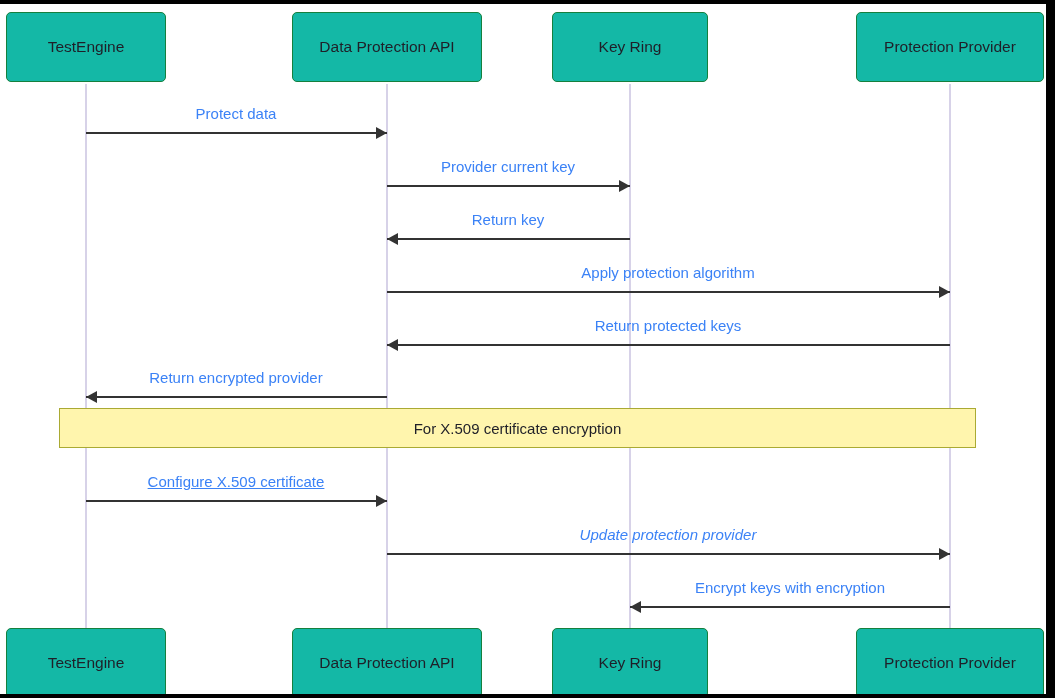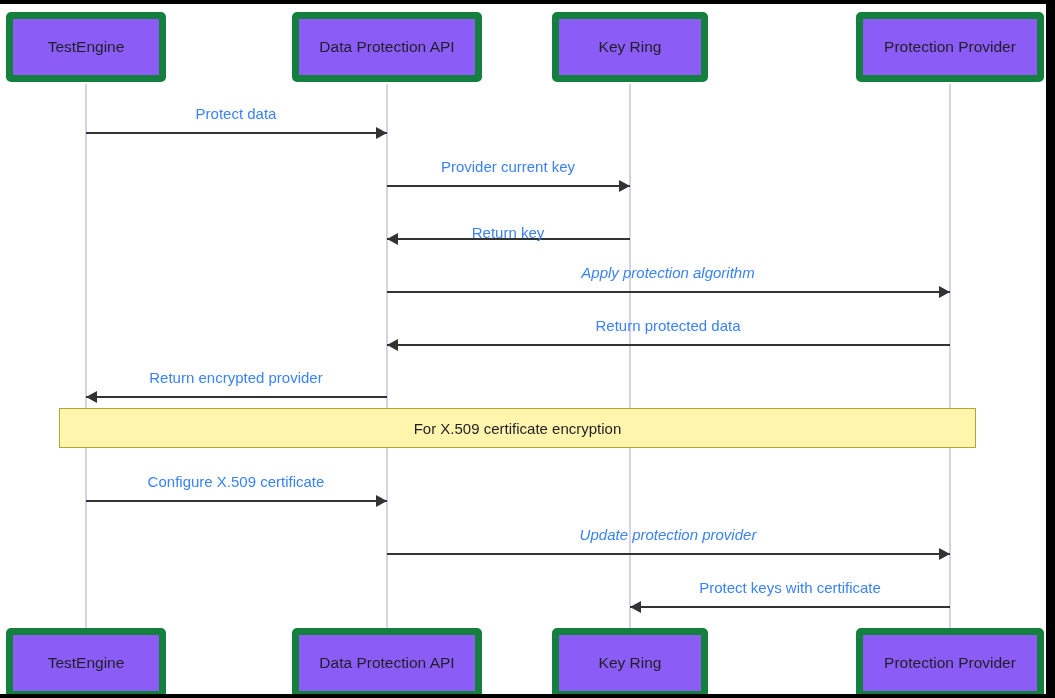--- a/index.html
+++ b/index.html
@@ -26,22 +26,22 @@
   }
   
   .lifeline {
     position: absolute;
     width: 2px;
     background: #d7d2e8;
   }
   
   .actor-box {
     position: absolute;
-    background: #8b5cf6;
-    border: 7px solid #15803d;
+    background: #14b8a6;
+    border: 1px solid #15803d;
     border-radius: 5px;
     display: flex;
     align-items: center;
     justify-content: center;
     box-sizing: border-box;
   }
   .actor-label {
     font-size: 15.5px;
     color: #1f1f28;
     line-height: 1;
@@ -130,61 +130,61 @@
 
     <div class="msg" style="left:387px; top:181px; width:243px;">
       <div class="msg-line" style="width:243px;"></div>
       <div class="msg-head right" style="left:232px;"></div>
       <div class="msg-label" style="left:121px; top:-26px;">Provider current key</div>
     </div>
 
     <div class="msg" style="left:387px; top:234px; width:243px;">
       <div class="msg-line" style="width:243px;"></div>
       <div class="msg-head left" style="left:0px;"></div>
-      <div class="msg-label" style="left:121px; top:-26px;margin-top:13px;">Return key</div>
+      <div class="msg-label" style="left:121px; top:-26px;">Return key</div>
     </div>
 
     <div class="msg" style="left:387px; top:287px; width:563px;">
       <div class="msg-line" style="width:563px;"></div>
       <div class="msg-head right" style="left:552px;"></div>
-      <div class="msg-label" style="left:281px; top:-26px;font-style:italic;">Apply protection algorithm</div>
+      <div class="msg-label" style="left:281px; top:-26px;">Apply protection algorithm</div>
     </div>
 
     <div class="msg" style="left:387px; top:340px; width:563px;">
       <div class="msg-line" style="width:563px;"></div>
       <div class="msg-head left" style="left:0px;"></div>
-      <div class="msg-label" style="left:281px; top:-26px;">Return protected data</div>
+      <div class="msg-label" style="left:281px; top:-26px;">Return protected keys</div>
     </div>
 
     <div class="msg" style="left:86px; top:392px; width:301px;">
       <div class="msg-line" style="width:301px;"></div>
       <div class="msg-head left" style="left:0px;"></div>
       <div class="msg-label" style="left:150px; top:-26px;">Return encrypted provider</div>
     </div>
 
     <div class="note-box" style="left:59px; top:404px; width:917px; height:40px;">
       <span class="note-label">For X.509 certificate encryption</span>
     </div>
 
     <div class="msg" style="left:86px; top:496px; width:301px;">
       <div class="msg-line" style="width:301px;"></div>
       <div class="msg-head right" style="left:290px;"></div>
-      <div class="msg-label" style="left:150px; top:-26px;">Configure X.509 certificate</div>
+      <div class="msg-label" style="left:150px; top:-26px;text-decoration:underline;">Configure X.509 certificate</div>
     </div>
 
     <div class="msg" style="left:387px; top:549px; width:563px;">
       <div class="msg-line" style="width:563px;"></div>
       <div class="msg-head right" style="left:552px;"></div>
       <div class="msg-label" style="left:281px; top:-26px;font-style:italic;">Update protection provider</div>
     </div>
 
     <div class="msg" style="left:630px; top:602px; width:320px;">
       <div class="msg-line" style="width:320px;"></div>
       <div class="msg-head left" style="left:0px;"></div>
-      <div class="msg-label" style="left:160px; top:-26px;">Protect keys with certificate</div>
+      <div class="msg-label" style="left:160px; top:-26px;">Encrypt keys with encryption</div>
     </div>
 
     <div class="actor-box" style="left:6px; top:624px; width:160px; height:70px;">
       <span class="actor-label">TestEngine</span>
     </div>
     <div class="actor-box" style="left:292px; top:624px; width:190px; height:70px;">
       <span class="actor-label">Data Protection API</span>
     </div>
     <div class="actor-box" style="left:552px; top:624px; width:156px; height:70px;">
       <span class="actor-label">Key Ring</span>

